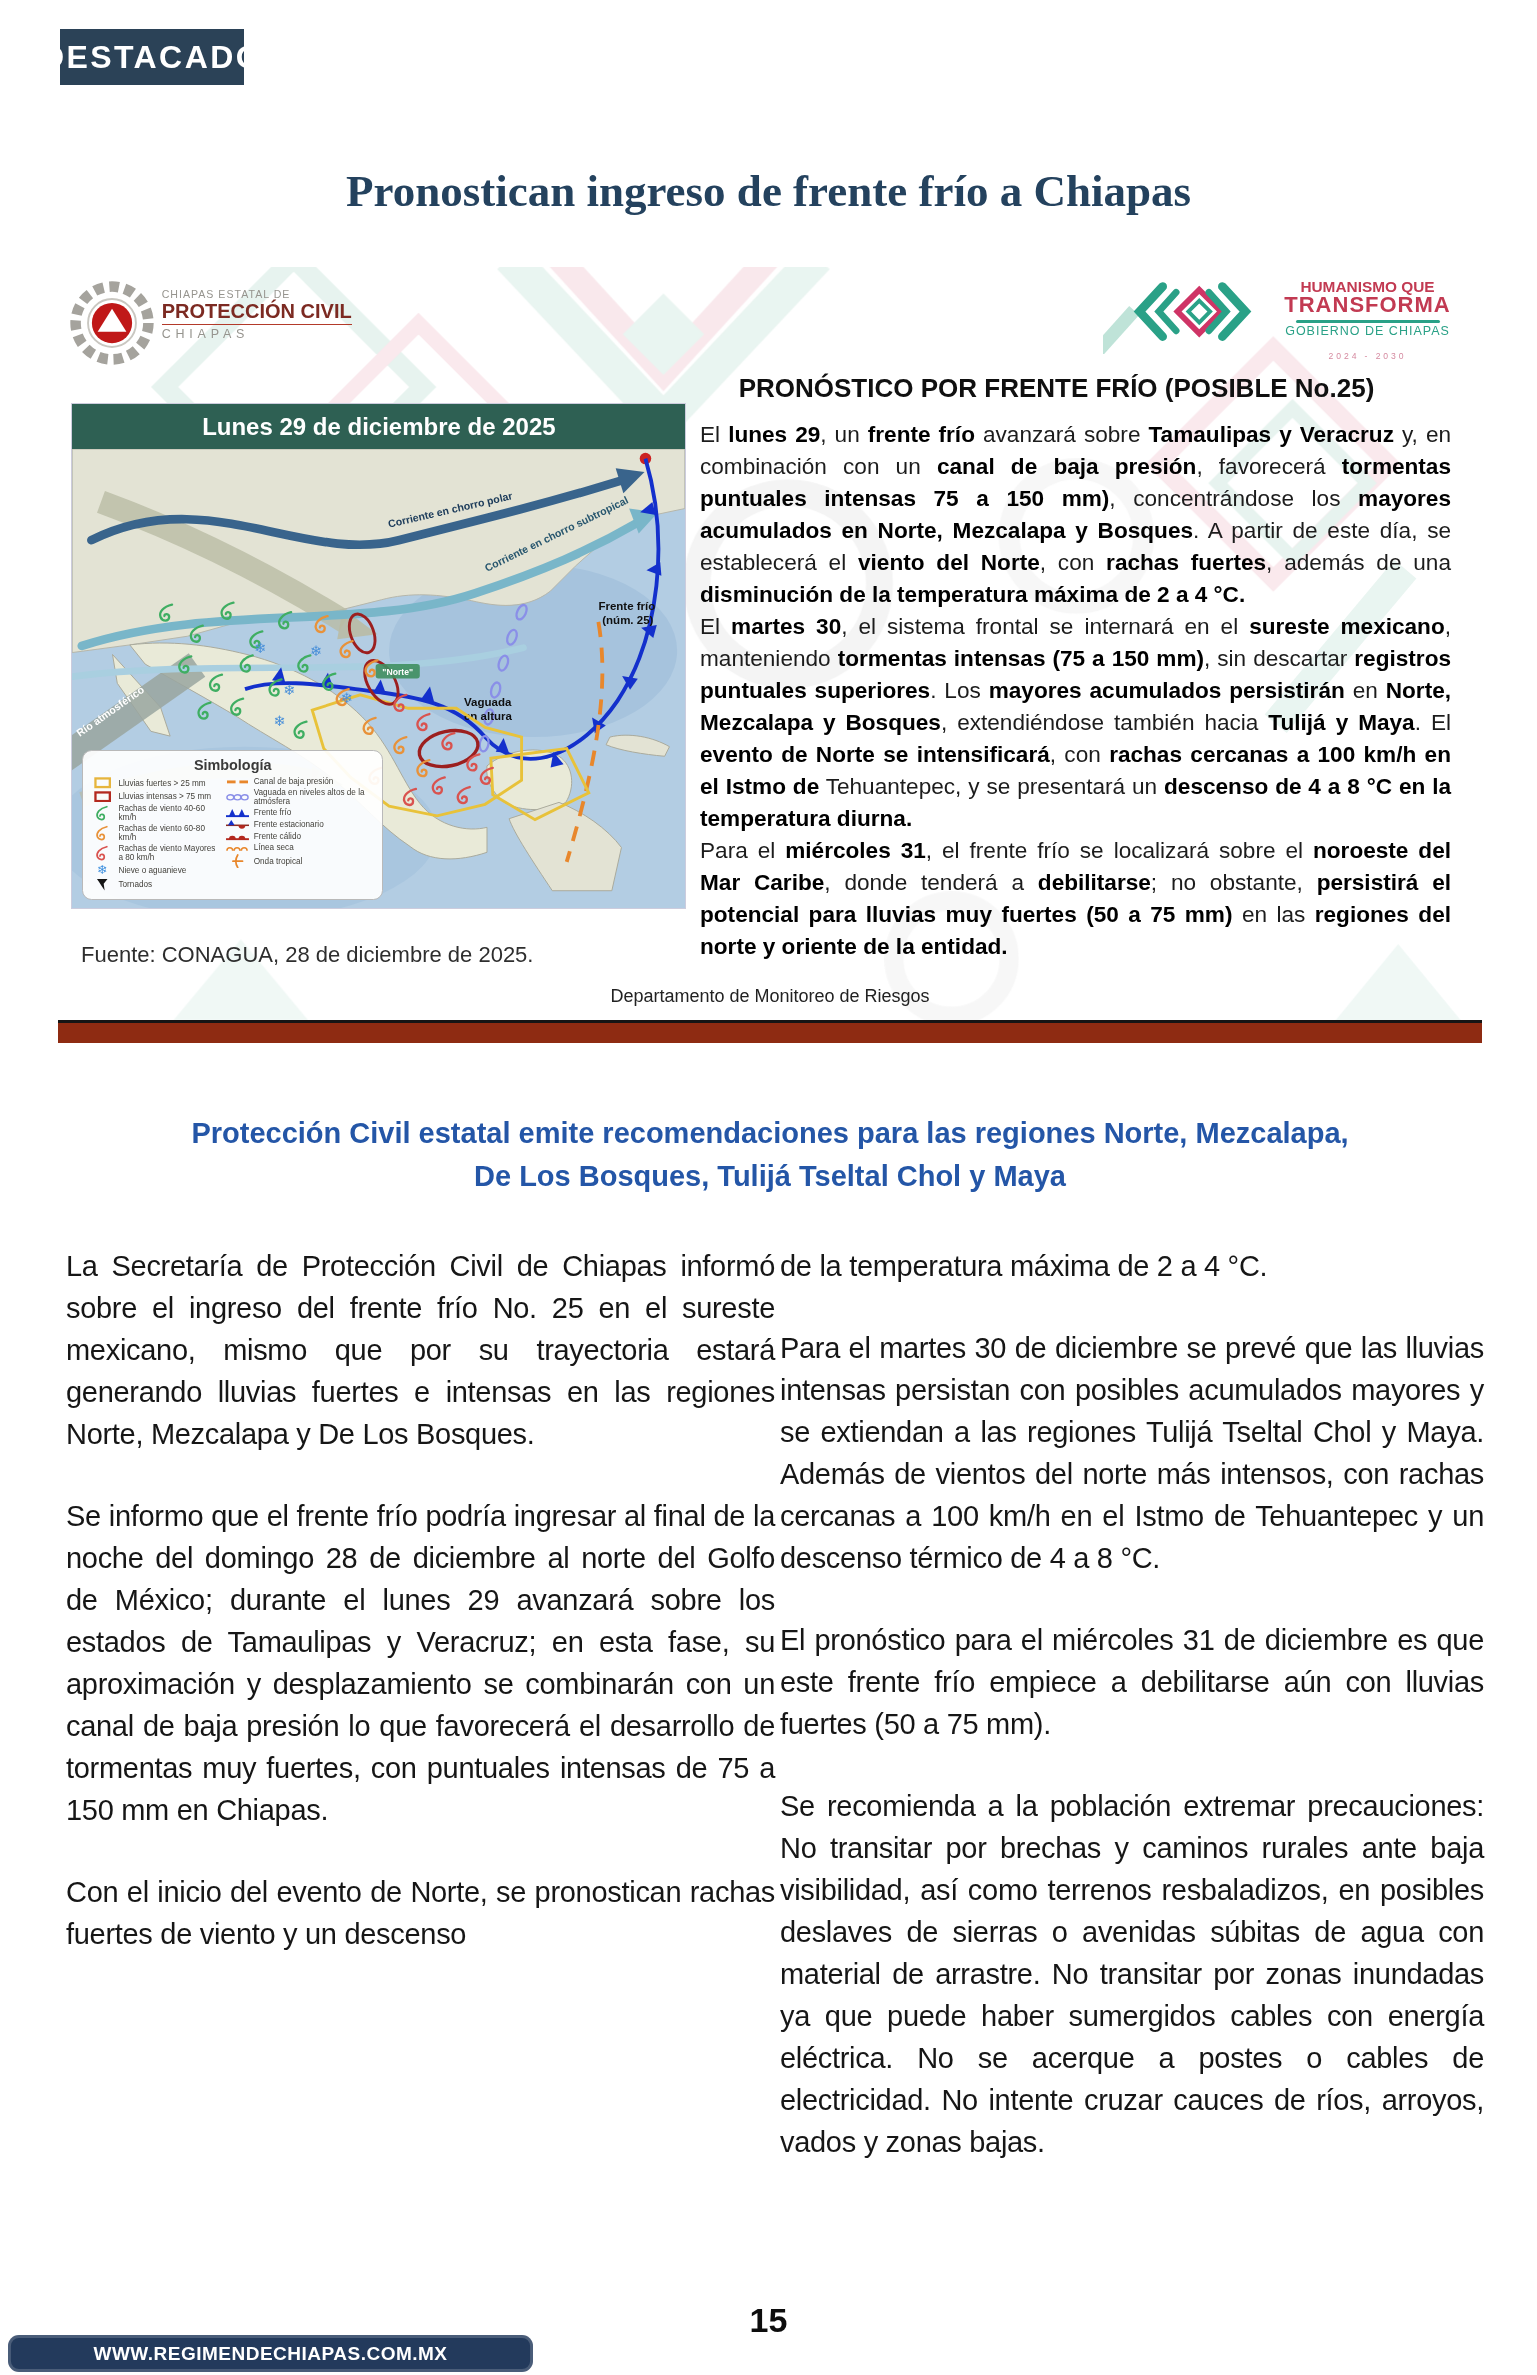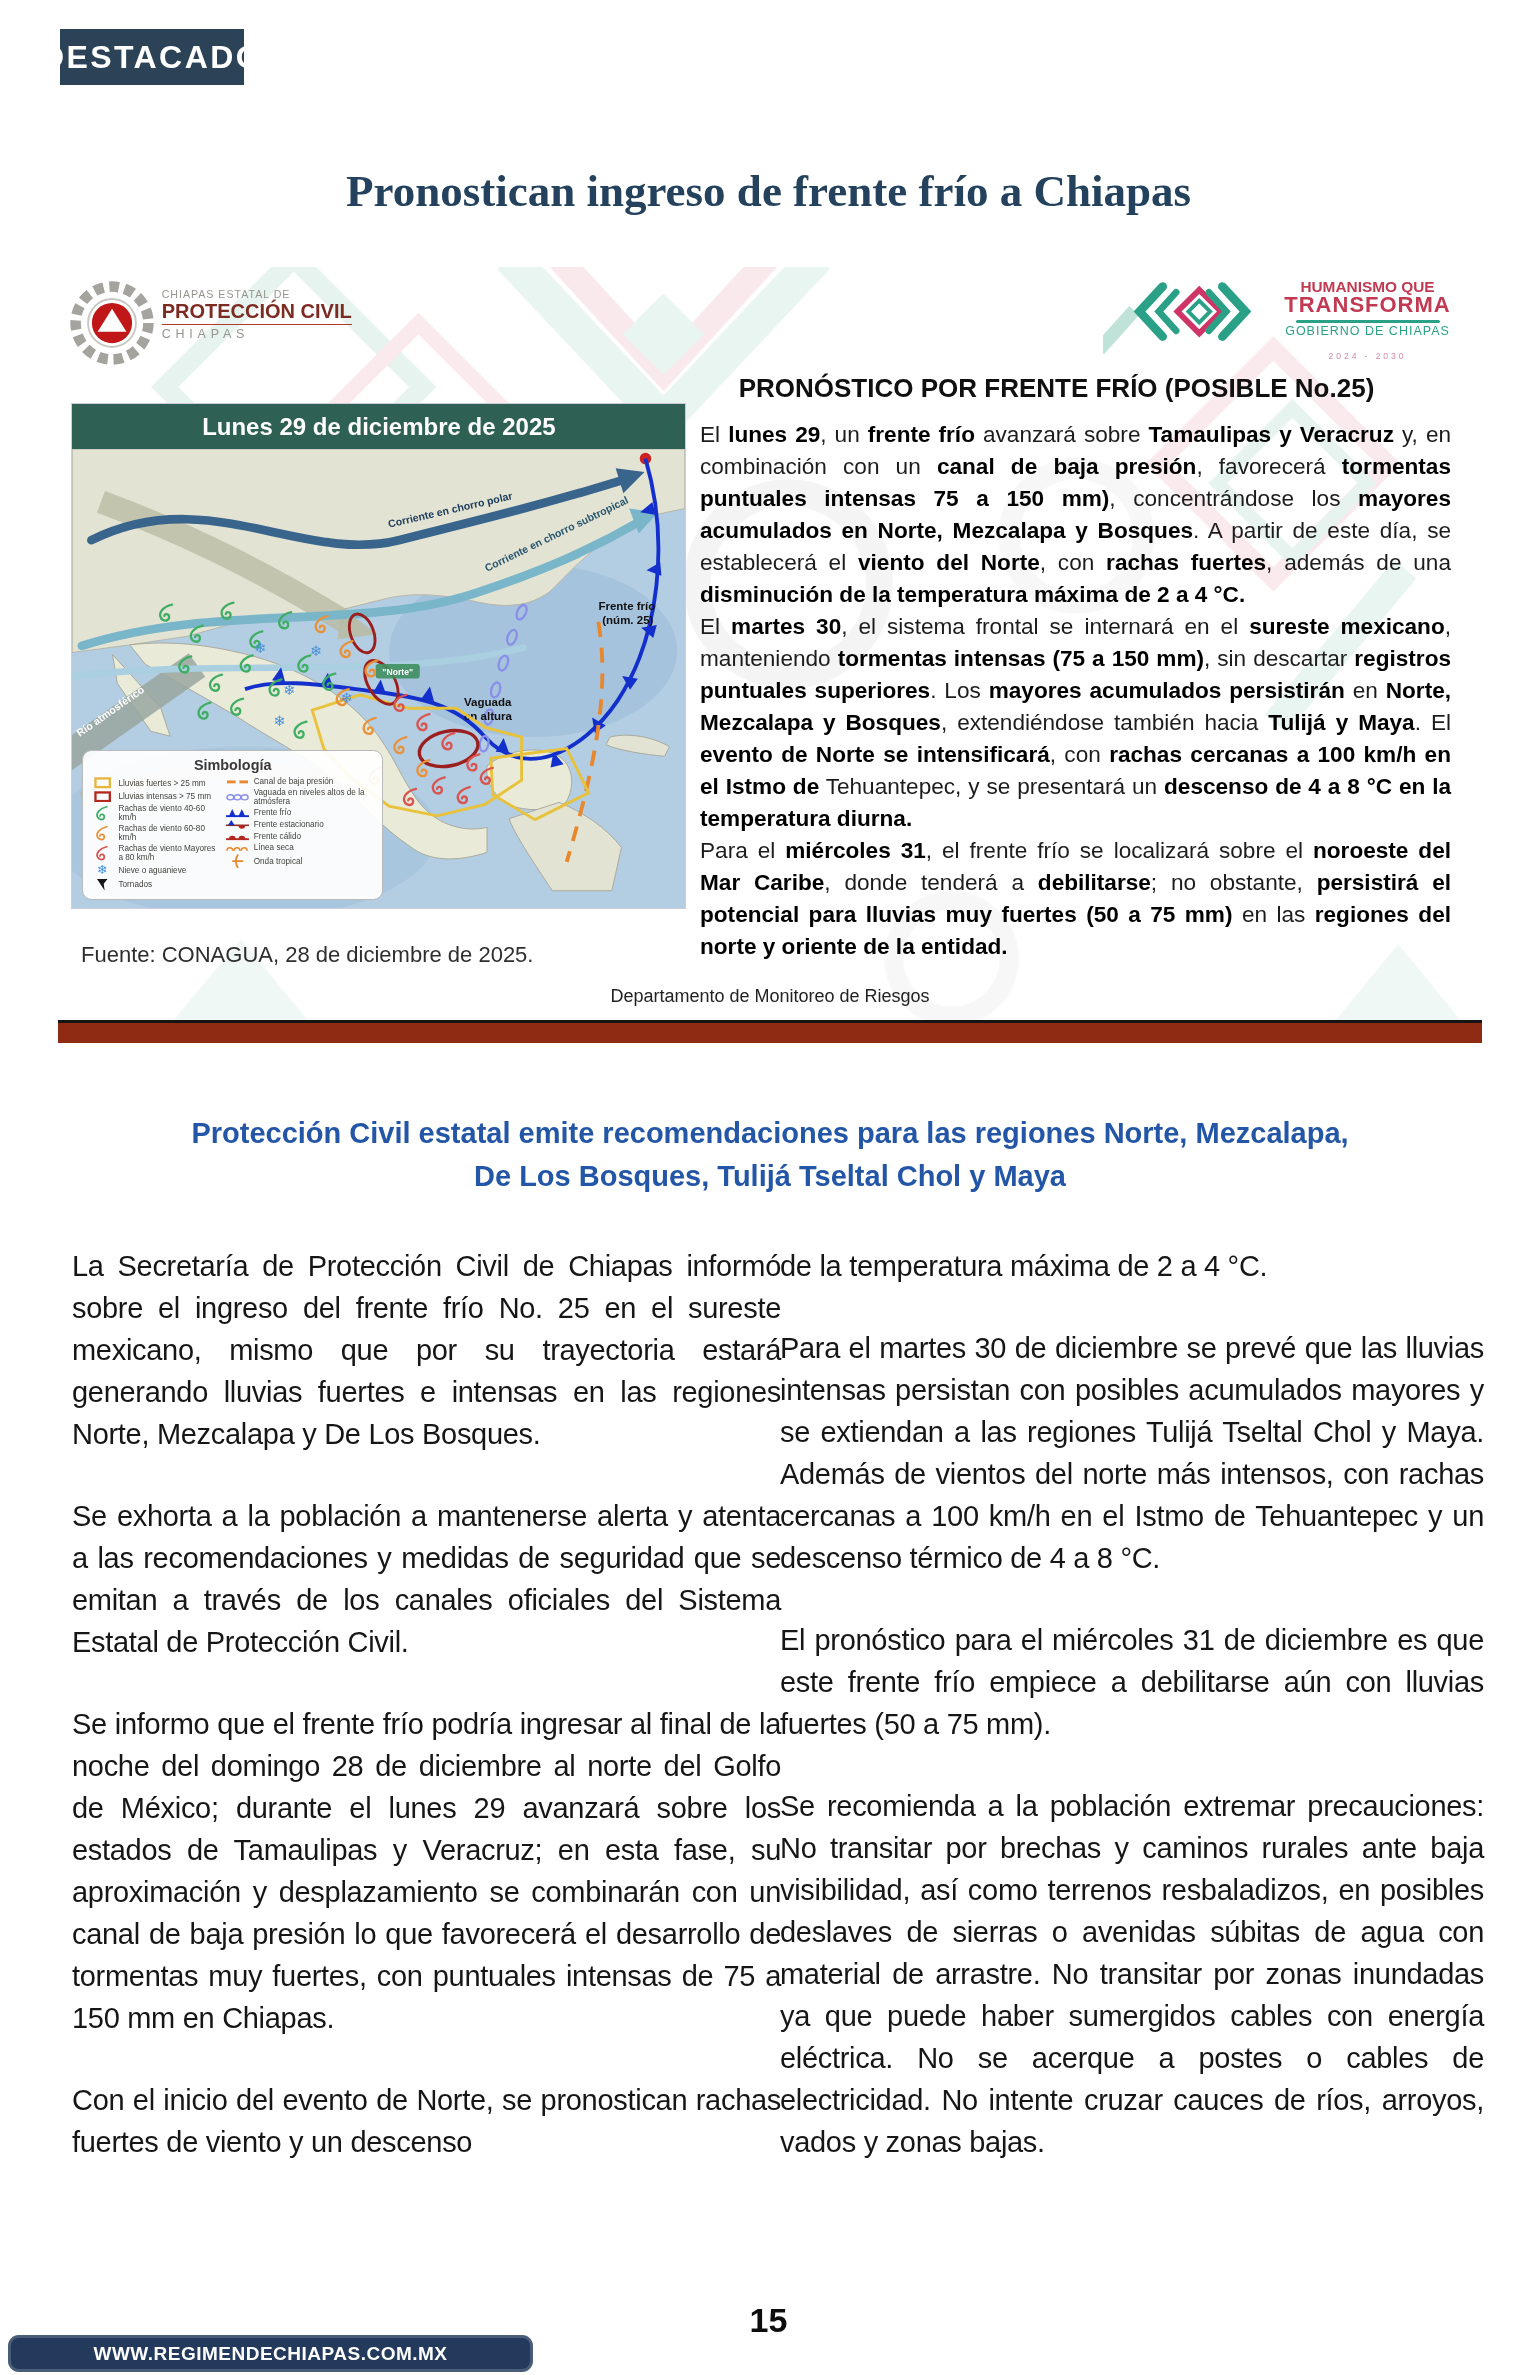--- a/index.html
+++ b/index.html
@@ -52,21 +52,21 @@
   
   .red-bar{position:absolute;left:58px;top:1020px;width:1424px;height:23px;background:#8e2b12;
            border-top:3.8px solid #151515;box-sizing:border-box;}
   
   .subhead{position:absolute;left:58px;top:1112px;width:1424px;text-align:center;
            font-weight:bold;font-size:29px;line-height:43px;color:#2456a7;}
   
   .col{position:absolute;top:1245px;width:709px;font-size:29px;line-height:42px;
        text-align:justify;color:#161616;letter-spacing:-0.3px;}
   .col p{margin:0 0 40px 0;}
-  .col-left{left:72px;}
+  .col-left{left:66px;}
   .col-right{left:780px;width:704px;}
   
   .page-num{position:absolute;left:0;top:2301px;width:1537px;text-align:center;
             font-size:34px;font-weight:bold;color:#0d0d0d;}
   .footer-bar{position:absolute;left:8px;top:2335px;width:525px;height:37px;background:#233a5c;
               box-shadow:inset 0 0 0 2.9px rgba(255,255,255,.18);
               display:flex;align-items:center;justify-content:center;border-radius:11px;}
   .footer-url{color:#fff;font-weight:bold;font-size:19px;letter-spacing:0.5px;}
   svg text{font-family:"Liberation Sans",sans-serif;}
 </style>
@@ -378,21 +378,20 @@
 
   <div class="red-bar"></div>
 
   <div class="subhead">
     <div>Protección Civil estatal emite recomendaciones para las regiones Norte, Mezcalapa,</div>
     <div>De Los Bosques, Tulijá Tseltal Chol y Maya</div>
   </div>
 
   <div class="col col-left">
       <p>La Secretaría de Protección Civil de Chiapas informó sobre el ingreso del frente frío No. 25 en el sureste mexicano, mismo que por su trayectoria estará generando lluvias fuertes e intensas en las regiones Norte, Mezcalapa y De Los Bosques.</p>
-      <p>Se exhorta a la población a mantenerse alerta y atenta a las recomendaciones y medidas de seguridad que se emitan a través de los canales oficiales del Sistema Estatal de Protección Civil.</p>
       <p>Se informo que el frente frío podría ingresar al final de la noche del domingo 28 de diciembre al norte del Golfo de México; durante el lunes 29 avanzará sobre los estados de Tamaulipas y Veracruz; en esta fase, su aproximación y desplazamiento se combinarán con un canal de baja presión lo que favorecerá el desarrollo de tormentas muy fuertes, con puntuales intensas de 75 a 150 mm en Chiapas.</p>
       <p>Con el inicio del evento de Norte, se pronostican rachas fuertes de viento y un descenso</p>
     </div>
   <div class="col col-right">
       <p>de la temperatura máxima de 2 a 4 °C.</p>
       <p>Para el martes 30 de diciembre se prevé que las lluvias intensas persistan con posibles acumulados mayores y se extiendan a las regiones Tulijá Tseltal Chol y Maya. Además de vientos del norte más intensos, con rachas cercanas a 100 km/h en el Istmo de Tehuantepec y un descenso térmico de 4 a 8 °C.</p>
       <p>El pronóstico para el miércoles 31 de diciembre es que este frente frío empiece a debilitarse aún con lluvias fuertes (50 a 75 mm).</p>
       <p>Se recomienda a la población extremar precauciones: No transitar por brechas y caminos rurales ante baja visibilidad, así como terrenos resbaladizos, en posibles deslaves de sierras o avenidas súbitas de agua con material de arrastre. No transitar por zonas inundadas ya que puede haber sumergidos cables con energía eléctrica. No se acerque a postes o cables de electricidad. No intente cruzar cauces de ríos, arroyos, vados y zonas bajas.</p>
     </div>
 

